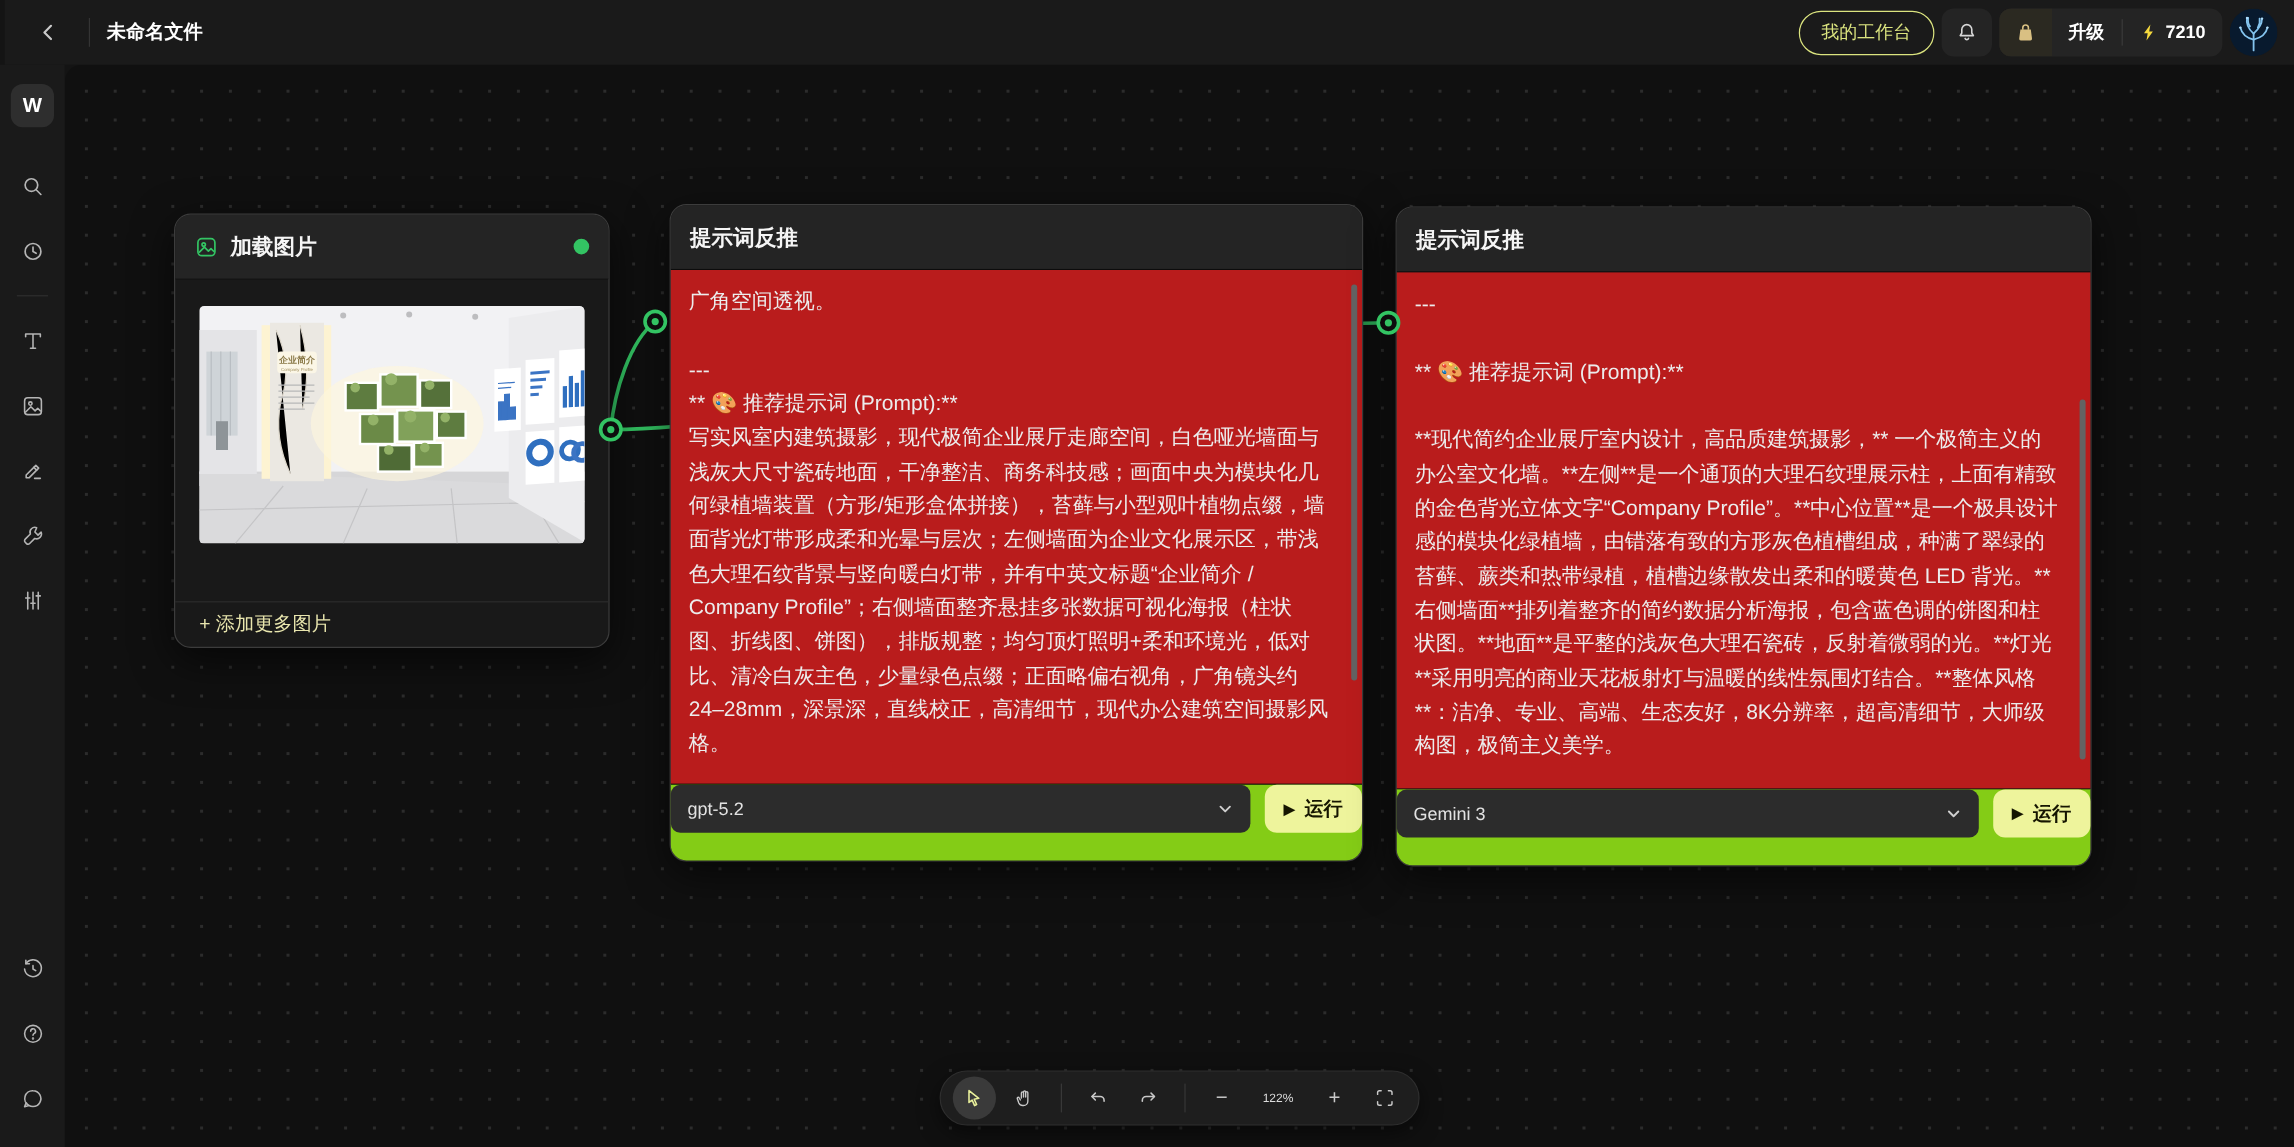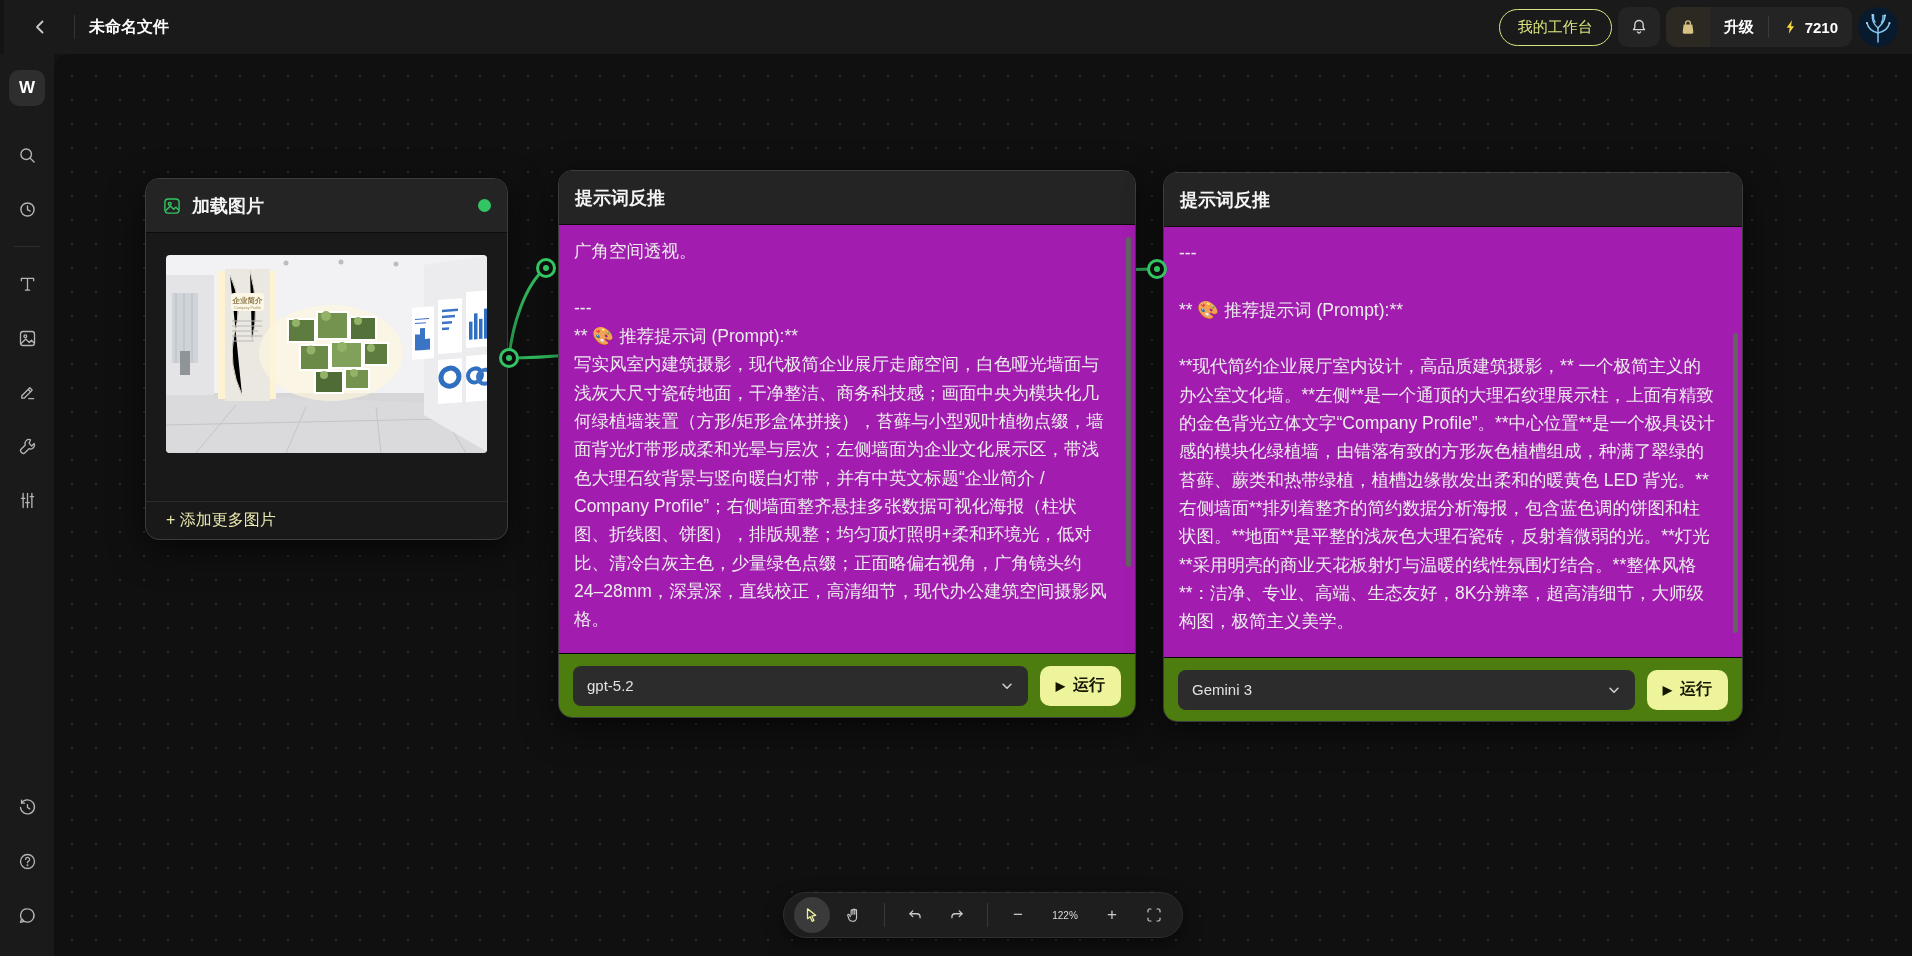--- a/index.html
+++ b/index.html
@@ -57,26 +57,26 @@
   
   .node-load { left:91px; top:124px; width:363px; height:362px; background:#191919; }
   .thumb-wrap { margin:22px 20px 0; height:198px; border-radius:4px; overflow:hidden;
     cursor:pointer; }
   .load-footer { margin-top:auto; height:38px; border-top:1px solid #2c2c2c; display:flex;
     align-items:center; padding:0 20px; color:#e9e6ae; font-size:16px; cursor:pointer; }
 
   
   .node-prompt-a { left:504px; top:116px; width:578px; height:548px; }
   .node-prompt-b { left:1109px; top:118px; width:580px; height:550px; }
-  .prompt-body { position:relative; flex:1; overflow:hidden; background:#a21caf;
+  .prompt-body { position:relative; flex:1; overflow:hidden; background:#b91c1c;
     padding:12px 26px 6px 15px; font-size:17.5px; line-height:1.62; color:#ececec;
     white-space:pre-wrap; cursor:text; }
   .scroll-thumb { position:absolute; right:4px; width:5px; border-radius:3px; background:#636363; }
-  .prompt-footer { height:64px; flex:0 0 64px; background:#4d7c0f; border-top:1px solid #040404;
-    border-radius:0 0 13px 13px; display:flex; align-items:center; gap:12px; padding:0 14px; }
+  .prompt-footer { height:64px; flex:0 0 64px; background:#84cc16; border-top:1px solid #040404;
+    border-radius:0 0 13px 13px; display:flex; align-items:flex-start; gap:12px; padding:0 0; }
   .model-select { flex:1; height:40px; background:#2c2c2c; border-radius:8px; display:flex;
     align-items:center; padding:0 14px; font-size:15px; color:#e2e2e2; cursor:pointer; }
   .chev { margin-left:auto; color:#cfcfcf; display:flex; }
   .run-btn { height:40px; padding:0 16px; background:#eef49c; border:none; border-radius:10px;
     color:#151500; font-size:16px; font-weight:bold; display:flex; align-items:center; gap:8px;
     cursor:pointer; }
   .play-glyph { font-size:12px; }
 
   
   .port { position:absolute; width:20px; height:20px; border-radius:50%; background:#0d0d0d;

